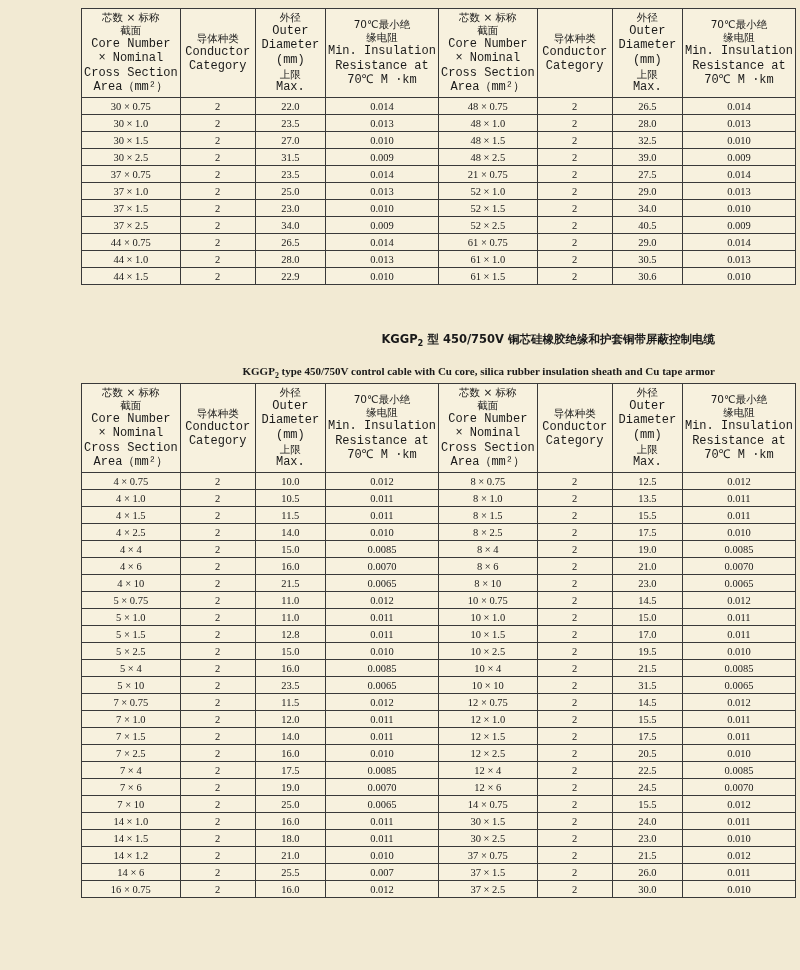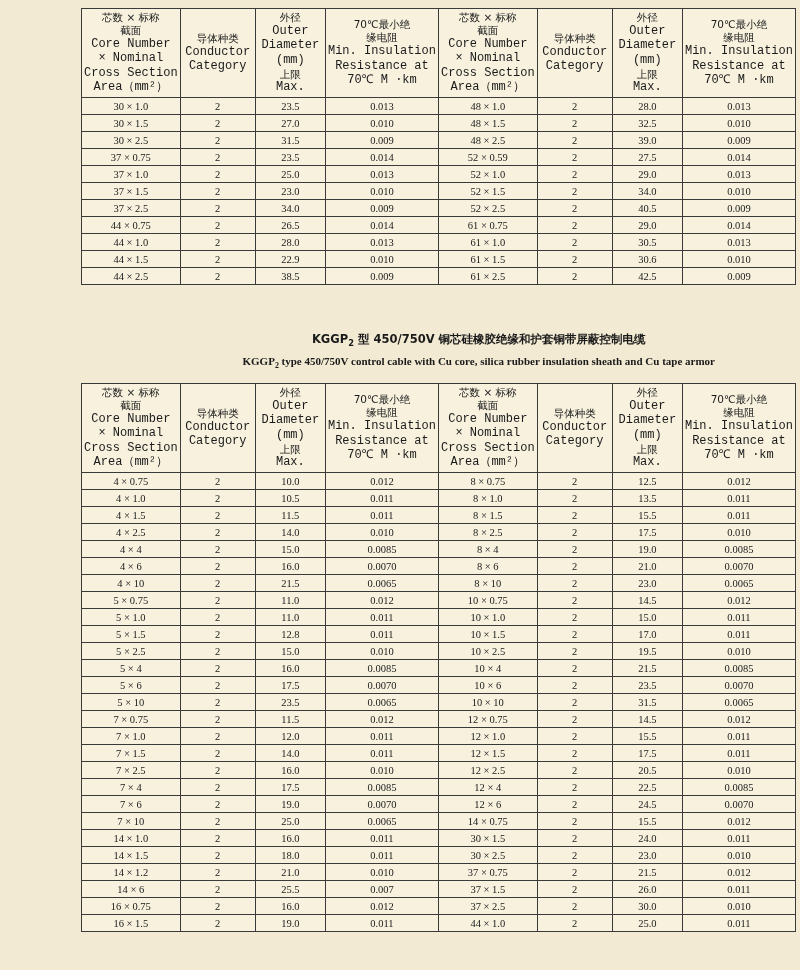--- a/index.html
+++ b/index.html
@@ -62,37 +62,37 @@
     line-height: 13px;
   }
 
   .tbl-wrap-1 { position: absolute; left: 81px; top: 8px; }
   .tbl-wrap-2 { position: absolute; left: 81px; top: 383px; }
 
   .caption {
     position: absolute;
     right: 81px;
     top: 331px;
-    text-align: center;
+    text-align: right;
     line-height: 1.5;
   }
   .caption .cn-title {
     font-family: "DejaVu Sans", sans-serif;
     font-weight: bold;
     font-size: 11.5px;
     display: block;
     white-space: nowrap;
   }
   .caption .en-title {
     font-family: "Liberation Serif", serif;
     font-weight: bold;
     font-size: 11px;
     display: block;
     white-space: nowrap;
-    margin-top: 3px;
+    margin-top: 13px;
   }
   sub { font-size: 72%; }
 </style>
 </head>
 <body>
 
 <div class="page">
 
   <div class="tbl-wrap-1">
     <table class="spec">
@@ -162,20 +162,30 @@
             <span class="line cn">70℃最小绝</span>
             <span class="line cn">缘电阻</span>
             <span class="line en">Min. Insulation</span>
             <span class="line en">Resistance at</span>
             <span class="line en">70℃ M ·km</span>
           </th>
         </tr>
       </thead>
       <tbody id="tbody1">
           <tr>
+            <td class="data">30 × 0.75</td>
+            <td class="data">2</td>
+            <td class="data">22.0</td>
+            <td class="data">0.014</td>
+            <td class="data">48 × 0.75</td>
+            <td class="data">2</td>
+            <td class="data">26.5</td>
+            <td class="data">0.014</td>
+          </tr>
+          <tr>
             <td class="data">30 × 1.0</td>
             <td class="data">2</td>
             <td class="data">23.5</td>
             <td class="data">0.013</td>
             <td class="data">48 × 1.0</td>
             <td class="data">2</td>
             <td class="data">28.0</td>
             <td class="data">0.013</td>
           </tr>
           <tr>
@@ -196,21 +206,21 @@
             <td class="data">48 × 2.5</td>
             <td class="data">2</td>
             <td class="data">39.0</td>
             <td class="data">0.009</td>
           </tr>
           <tr>
             <td class="data">37 × 0.75</td>
             <td class="data">2</td>
             <td class="data">23.5</td>
             <td class="data">0.014</td>
-            <td class="data">52 × 0.59</td>
+            <td class="data">21 × 0.75</td>
             <td class="data">2</td>
             <td class="data">27.5</td>
             <td class="data">0.014</td>
           </tr>
           <tr>
             <td class="data">37 × 1.0</td>
             <td class="data">2</td>
             <td class="data">25.0</td>
             <td class="data">0.013</td>
             <td class="data">52 × 1.0</td>
@@ -260,30 +270,20 @@
           </tr>
           <tr>
             <td class="data">44 × 1.5</td>
             <td class="data">2</td>
             <td class="data">22.9</td>
             <td class="data">0.010</td>
             <td class="data">61 × 1.5</td>
             <td class="data">2</td>
             <td class="data">30.6</td>
             <td class="data">0.010</td>
-          </tr>
-          <tr>
-            <td class="data">44 × 2.5</td>
-            <td class="data">2</td>
-            <td class="data">38.5</td>
-            <td class="data">0.009</td>
-            <td class="data">61 × 2.5</td>
-            <td class="data">2</td>
-            <td class="data">42.5</td>
-            <td class="data">0.009</td>
           </tr>
         </tbody>
     </table>
   </div>
 
   <div class="caption">
     <span class="cn-title"><span>KGGP</span><sub>2</sub><span> 型 450/750V 铜芯硅橡胶绝缘和护套铜带屏蔽控制电缆</span></span>
     <span class="en-title"><span>KGGP</span><sub>2</sub><span> type 450/750V control cable with Cu core, silica rubber insulation sheath and Cu tape armor</span></span>
   </div>
 
@@ -475,30 +475,20 @@
             <td class="data">5 × 4</td>
             <td class="data">2</td>
             <td class="data">16.0</td>
             <td class="data">0.0085</td>
             <td class="data">10 × 4</td>
             <td class="data">2</td>
             <td class="data">21.5</td>
             <td class="data">0.0085</td>
           </tr>
           <tr>
-            <td class="data">5 × 6</td>
-            <td class="data">2</td>
-            <td class="data">17.5</td>
-            <td class="data">0.0070</td>
-            <td class="data">10 × 6</td>
-            <td class="data">2</td>
-            <td class="data">23.5</td>
-            <td class="data">0.0070</td>
-          </tr>
-          <tr>
             <td class="data">5 × 10</td>
             <td class="data">2</td>
             <td class="data">23.5</td>
             <td class="data">0.0065</td>
             <td class="data">10 × 10</td>
             <td class="data">2</td>
             <td class="data">31.5</td>
             <td class="data">0.0065</td>
           </tr>
           <tr>
@@ -614,27 +604,17 @@
           <tr>
             <td class="data">16 × 0.75</td>
             <td class="data">2</td>
             <td class="data">16.0</td>
             <td class="data">0.012</td>
             <td class="data">37 × 2.5</td>
             <td class="data">2</td>
             <td class="data">30.0</td>
             <td class="data">0.010</td>
           </tr>
-          <tr>
-            <td class="data">16 × 1.5</td>
-            <td class="data">2</td>
-            <td class="data">19.0</td>
-            <td class="data">0.011</td>
-            <td class="data">44 × 1.0</td>
-            <td class="data">2</td>
-            <td class="data">25.0</td>
-            <td class="data">0.011</td>
-          </tr>
         </tbody>
     </table>
   </div>
 
 </div>
 
 </body></html>

